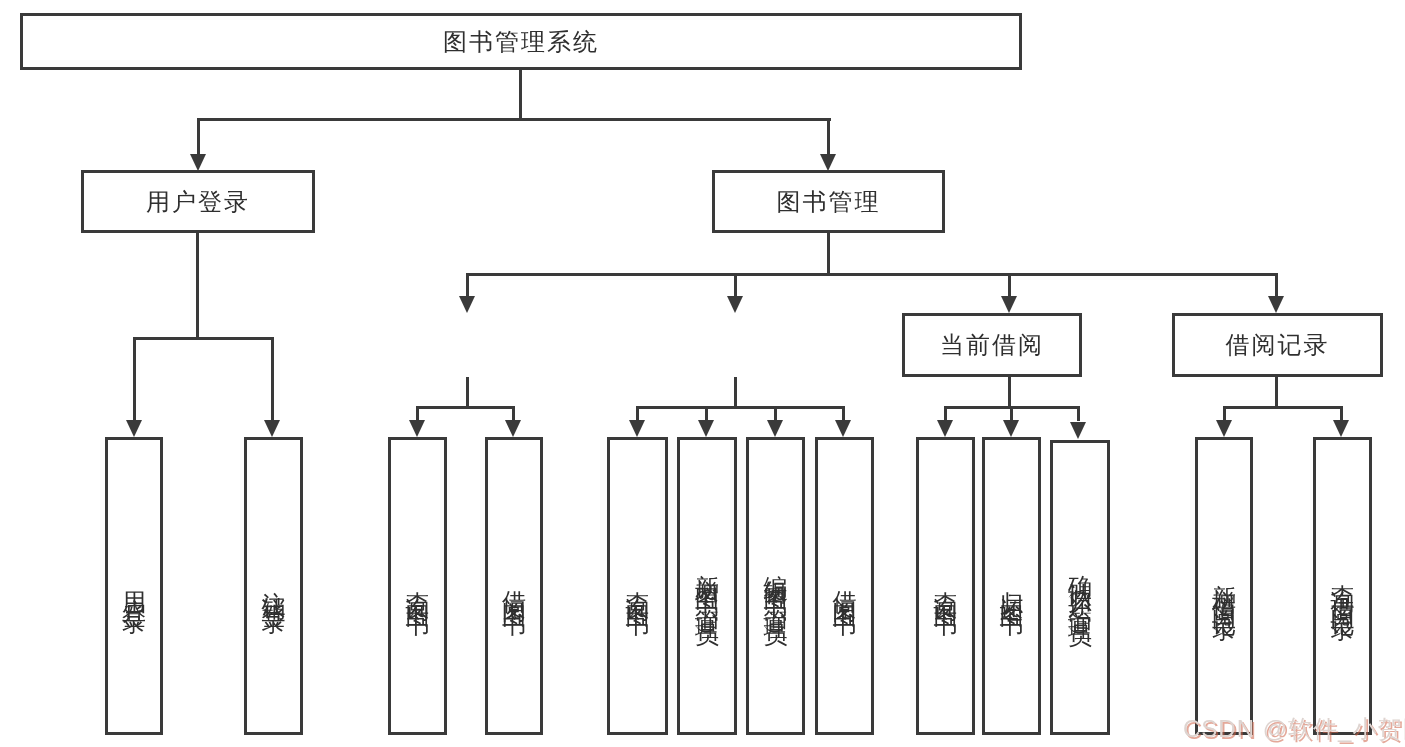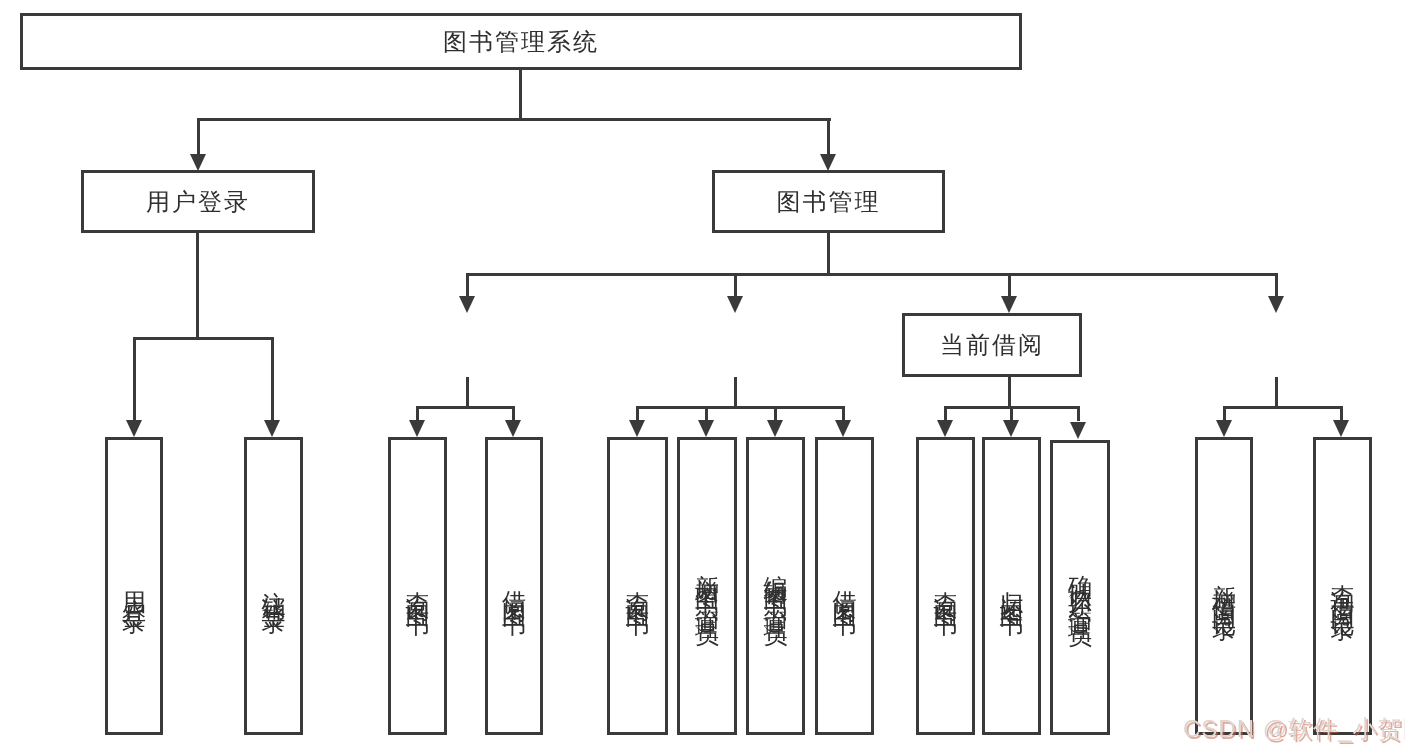--- a/index.html
+++ b/index.html
@@ -58,20 +58,21 @@
   <div class="vl" style="left:466px;top:273px;height:24px"></div>
   <div class="arrow" style="left:459px;top:296px"></div>
   <div class="vl" style="left:734px;top:273px;height:24px"></div>
   <div class="arrow" style="left:727px;top:296px"></div>
   <div class="vl" style="left:1008px;top:273px;height:24px"></div>
   <div class="arrow" style="left:1001px;top:296px"></div>
   <div class="vl" style="left:1275px;top:273px;height:24px"></div>
   <div class="arrow" style="left:1268px;top:296px"></div>
 
   <div class="box h" style="left:902px;top:313px;width:180px;height:64px">当前借阅</div>
+  <div class="box h" style="left:1172px;top:313px;width:211px;height:64px">借阅记录</div>
 
   <div class="vl" style="left:466px;top:377px;height:29px"></div>
   <div class="hl" style="left:416px;top:406px;width:98px"></div>
   <div class="vl" style="left:416px;top:406px;height:15px"></div>
   <div class="arrow" style="left:409px;top:420px"></div>
   <div class="vl" style="left:512px;top:406px;height:15px"></div>
   <div class="arrow" style="left:505px;top:420px"></div>
 
   <div class="vl" style="left:734px;top:377px;height:29px"></div>
   <div class="hl" style="left:636px;top:406px;width:208px"></div>

